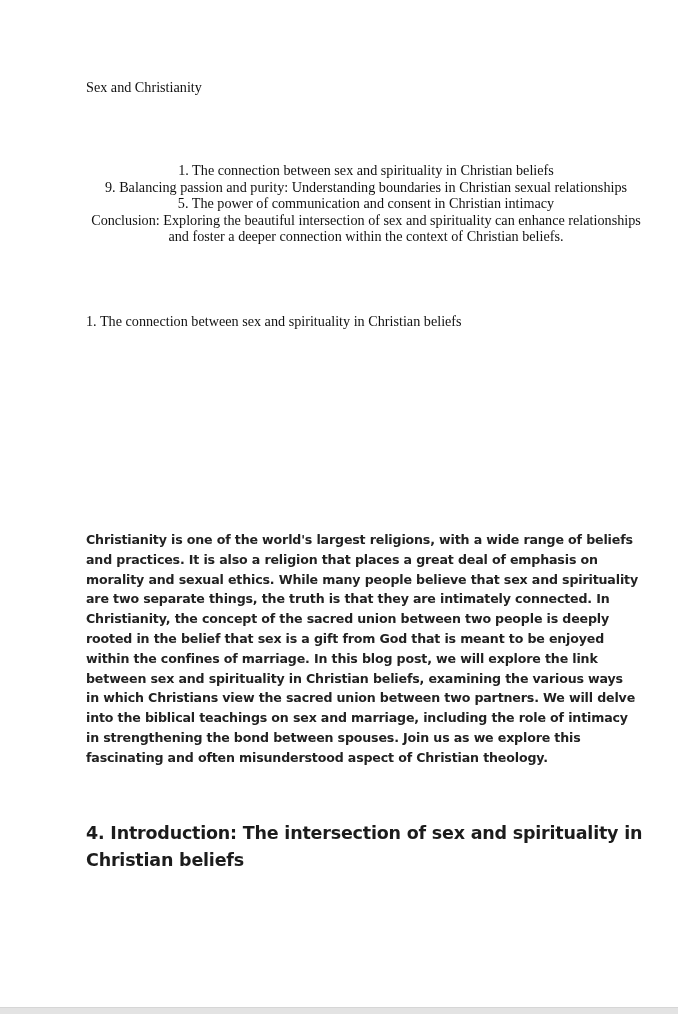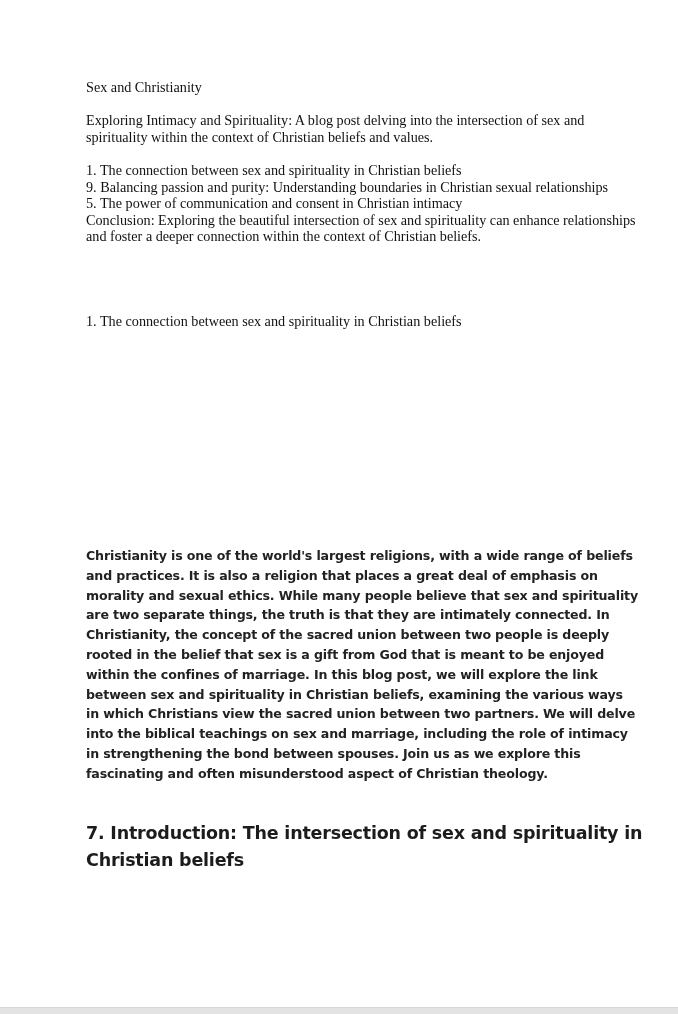--- a/index.html
+++ b/index.html
@@ -2,52 +2,51 @@
 <html><head>
   <meta charset="utf-8">
   <style>
     html, body { margin: 0; padding: 0; }
     body {
       width: 678px; height: 1014px; background: #ffffff; position: relative; overflow: hidden;
       color: #1a1a1a;
     }
     .page { position: absolute; left: 0; top: 0; width: 678px; height: 1007px; background: #ffffff; }
     .bottom-band { position: absolute; left: 0; top: 1007px; width: 678px; height: 7px; background: #e3e3e3; border-top: 1px solid #d6d6d6; }
-    .serif { font-family: "Liberation Serif", "DejaVu Serif", serif; font-size: 14.2px; line-height: 16.6px; color: #111; }
+    .serif { font-family: "Liberation Serif", "DejaVu Serif", serif; font-size: 14.2px; line-height: 16.6px; color: #111; text-align: center; }
     .abs { position: absolute; left: 86px; }
     #doc-title { top: 79px; }
     #summary { top: 112px; width: 540px; }
     #outline { top: 162px; width: 560px; margin: 0; padding: 0; list-style: none; }
     #outline li { margin: 0; padding: 0; }
     #section-ref { top: 313px; }
     h1 {
       position: absolute; left: 86px; top: 343px; margin: 0; width: 570px;
       font-family: "DejaVu Sans", "Liberation Sans", sans-serif; font-weight: bold;
       font-size: 26px; line-height: 41px; color: #1c1c1c; letter-spacing: -0.2px;
     }
     .intro {
-      position: absolute; left: 86px; top: 546px; width: 552px; margin: 0;
+      position: absolute; left: 86px; top: 530px; width: 552px; margin: 0;
       font-family: "DejaVu Sans", "Liberation Sans", sans-serif; font-weight: bold;
       font-size: 12.6px; line-height: 19.8px; color: #222; letter-spacing: -0.15px;
     }
     h2 {
       position: absolute; left: 86px; top: 820px; margin: 0; width: 560px;
       font-family: "DejaVu Sans", "Liberation Sans", sans-serif; font-weight: bold;
       font-size: 17.5px; line-height: 27px; color: #1c1c1c; letter-spacing: -0.2px;
     }
   </style>
 </head>
 <body>
 
 <div class="page">
   <div id="doc-title" class="abs serif">Sex and Christianity</div>
-  <div id="summary" class="abs serif">Exploring Intimacy and Spirituality: A blog post delving into the intersection of sex and spirituality within the context of Christian beliefs and values.</div>
   <ul id="outline" class="abs serif">
     <li>1. The connection between sex and spirituality in Christian beliefs</li>
     <li>9. Balancing passion and purity: Understanding boundaries in Christian sexual relationships</li>
     <li>5. The power of communication and consent in Christian intimacy</li>
     <li>Conclusion: Exploring the beautiful intersection of sex and spirituality can enhance relationships and foster a deeper connection within the context of Christian beliefs.</li>
   </ul>
   <div id="section-ref" class="abs serif">1. The connection between sex and spirituality in Christian beliefs</div>
   <p class="intro">Christianity is one of the world's largest religions, with a wide range of beliefs and practices. It is also a religion that places a great deal of emphasis on morality and sexual ethics. While many people believe that sex and spirituality are two separate things, the truth is that they are intimately connected. In Christianity, the concept of the sacred union between two people is deeply rooted in the belief that sex is a gift from God that is meant to be enjoyed within the confines of marriage. In this blog post, we will explore the link between sex and spirituality in Christian beliefs, examining the various ways in which Christians view the sacred union between two partners. We will delve into the biblical teachings on sex and marriage, including the role of intimacy in strengthening the bond between spouses. Join us as we explore this fascinating and often misunderstood aspect of Christian theology.</p>
-  <h2>7. Introduction: The intersection of sex and spirituality in Christian beliefs</h2>
+  <h2>4. Introduction: The intersection of sex and spirituality in Christian beliefs</h2>
 </div>
 <div class="bottom-band"></div>
 
 </body></html>

